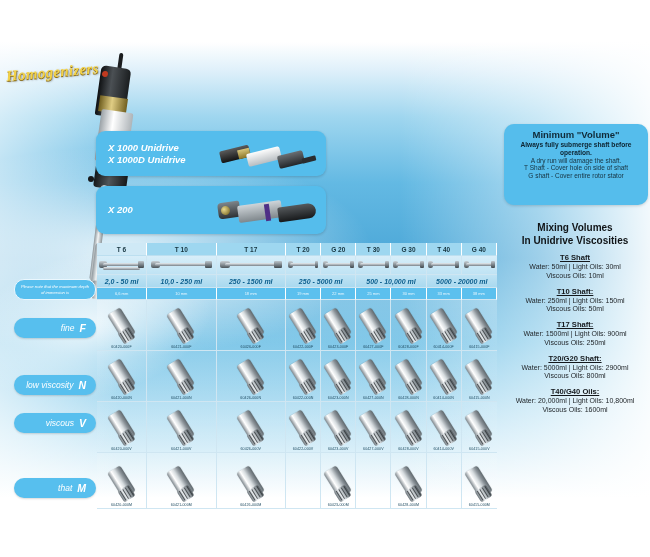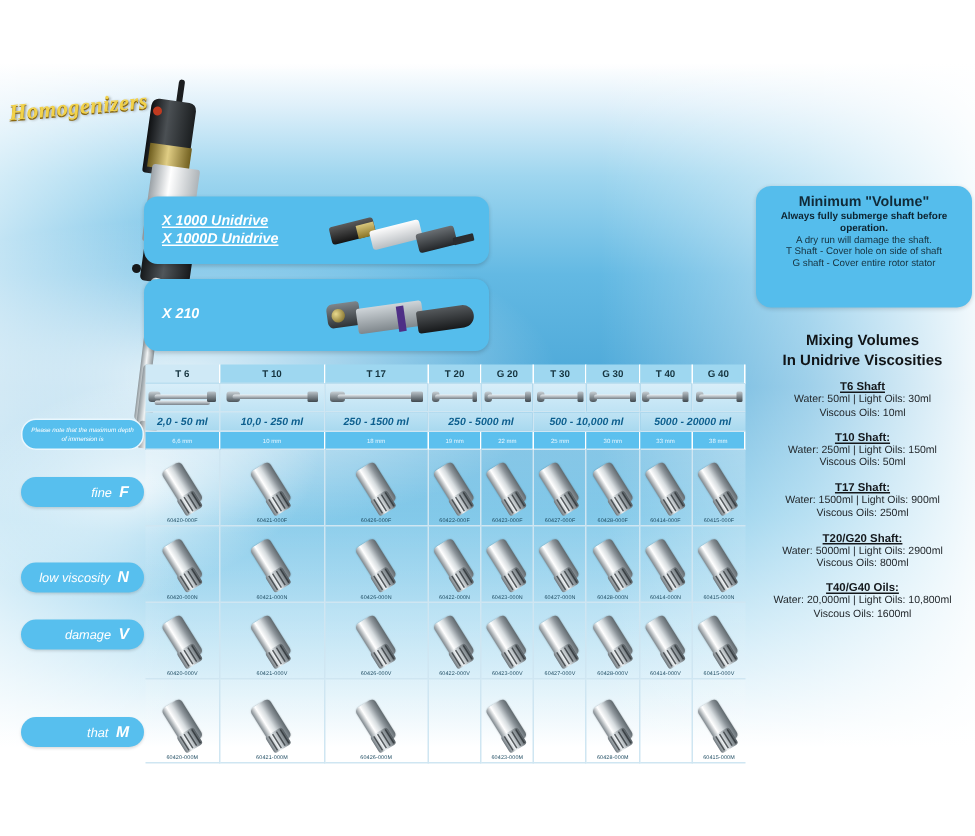--- a/index.html
+++ b/index.html
@@ -51,21 +51,21 @@
   
   .box{
     position:absolute;background:#55bdec;border-radius:9px;
     color:#ffffff;font-style:italic;font-weight:bold;font-size:9.5px;
     box-shadow:0 1px 3px rgba(0,0,0,.18);
     display:flex;align-items:center;
   }
   .box .lbl{padding-left:12px;line-height:1.25;}
   .box .dev{position:absolute;right:8px;top:50%;transform:translateY(-50%);}
 
-  #box-x1000{left:96px;top:131px;width:230px;height:45px;text-decoration:underline;}
+  #box-x1000{left:96px;top:131px;width:230px;height:45px;}
   #box-x120 {left:96px;top:186px;width:230px;height:48px;}
   #box-x1740{left:374px;top:73px; width:146px;height:52px;}
 
   
   .dev-x1000{width:98px;height:24px;position:relative;}
   .dev-x1000 .d-blk{position:absolute;left:0;top:6px;width:30px;height:12px;background:linear-gradient(180deg,#5b5b5b,#141414);border-radius:2px;transform:rotate(-14deg);}
   .dev-x1000 .d-wht{position:absolute;left:27px;top:8px;width:34px;height:13px;background:linear-gradient(180deg,#fdfdfd,#b9bec2);border-radius:2px;transform:rotate(-14deg);}
   .dev-x1000 .d-gry{position:absolute;left:58px;top:11px;width:26px;height:13px;background:linear-gradient(180deg,#6a6f73,#232629);border-radius:2px;transform:rotate(-14deg);}
   .dev-x1000 .d-tip{position:absolute;left:82px;top:15px;width:14px;height:5px;background:#2a2d30;border-radius:1px;transform:rotate(-14deg);}
   .dev-x1000 .d-gold{position:absolute;left:18px;top:7px;width:12px;height:9px;background:linear-gradient(180deg,#d8c67c,#8a7426);transform:rotate(-14deg);}
@@ -243,21 +243,21 @@
           <div class="d-blk"></div>
           <div class="d-gold"></div>
           <div class="d-wht"></div>
           <div class="d-gry"></div>
           <div class="d-tip"></div>
         </div>
     </div>
   </div>
 
   <div class="box" id="box-x120">
-    <div class="lbl">X 210</div>
+    <div class="lbl">X 200</div>
     <div class="dev">
       <div class="dev-x120">
           <div class="h-head"></div>
           <div class="h-eye"></div>
           <div class="h-body"></div>
           <div class="h-stripe"></div>
           <div class="h-tail"></div>
         </div>
     </div>
   </div>
@@ -308,21 +308,21 @@
   <div id="note">Please note that the maximum depth of immersion is</div>
   <div class="rowlbl" id="lbl-fine">
     <span>fine</span>
     <b>F</b>
   </div>
   <div class="rowlbl" id="lbl-low">
     <span>low viscosity</span>
     <b>N</b>
   </div>
   <div class="rowlbl" id="lbl-visc">
-    <span>damage</span>
+    <span>viscous</span>
     <b>V</b>
   </div>
   <div class="rowlbl" id="lbl-knife">
     <span>that</span>
     <b>M</b>
   </div>
 
   <div id="table">
     <div class="trow hdr-row" id="hdr-row">
         <div class="tcell hdr-t6" style="width: 50.1099px; flex: 0 0 50.1099px;">T 6</div>

